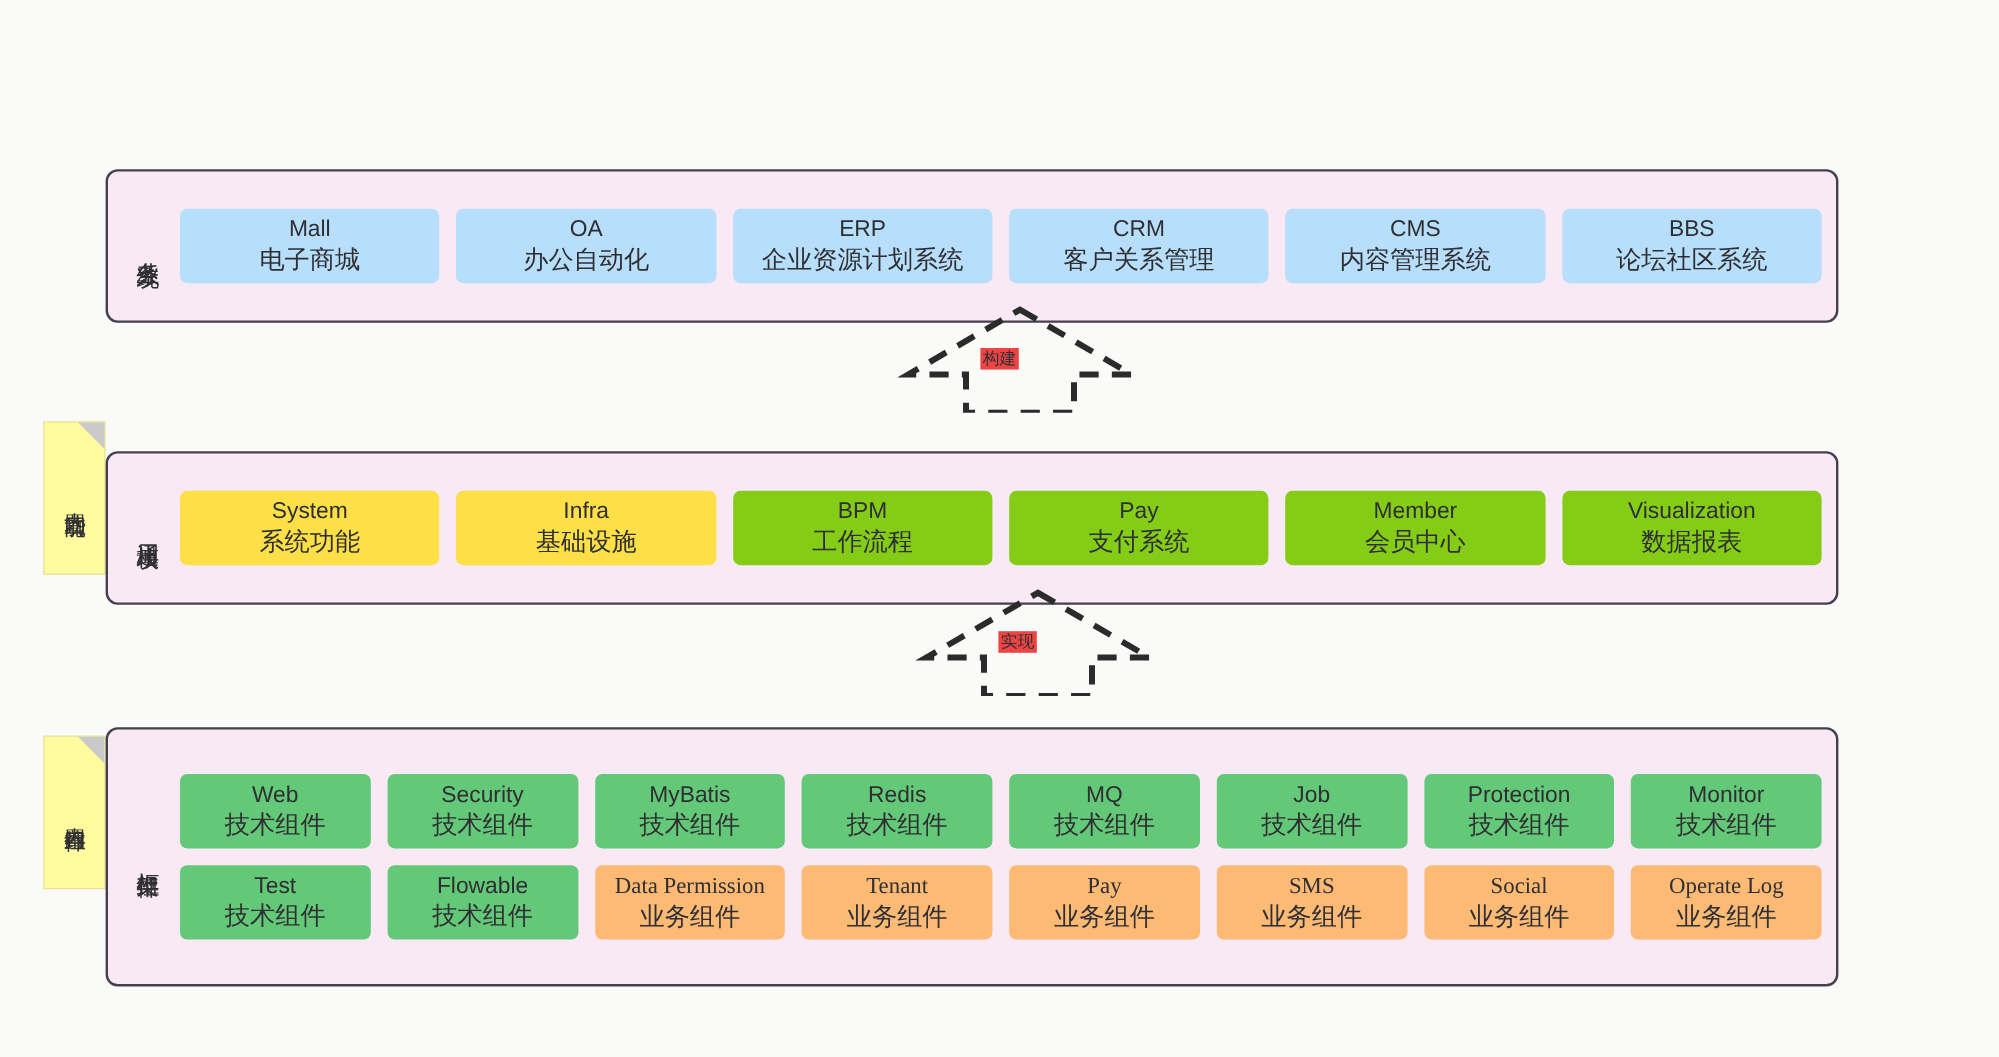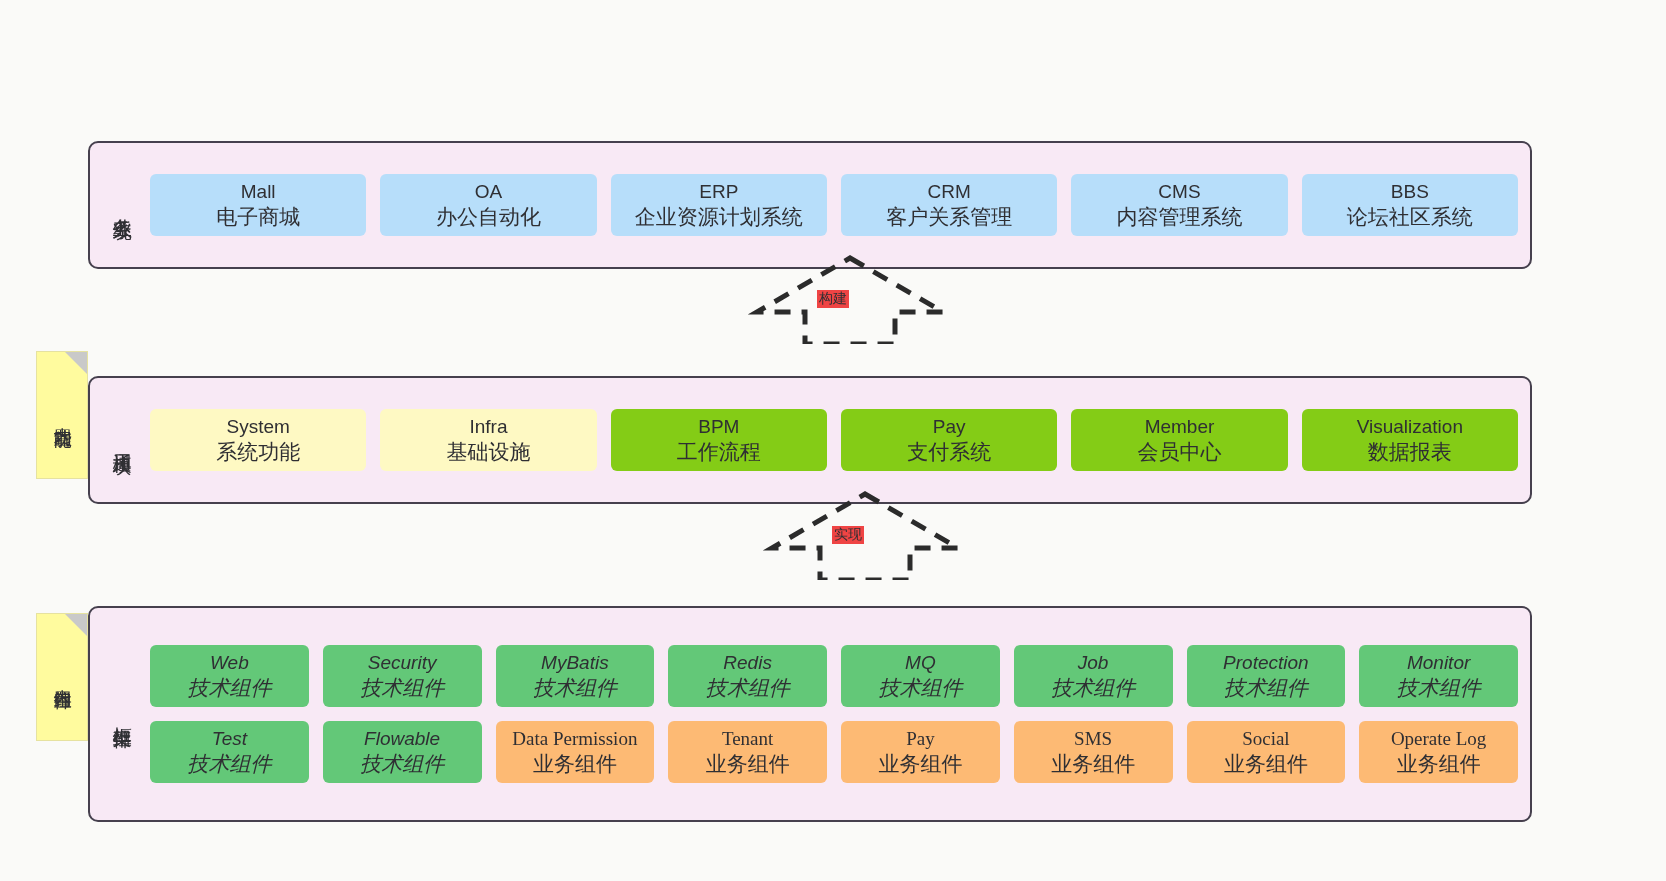--- a/index.html
+++ b/index.html
@@ -60,23 +60,23 @@
     text-align: center;
     color: #2F2F33;
     line-height: 1.25;
     padding: 6px 4px;
   }
   .card .en { font-size: 19px; }
   .card .cn { font-size: 21px; }
 
   
   .c-blue       { background: #B7DEFA; }
-  .c-red        { background: #fef9c3; justify-content: center; }
+  .c-red        { background: #fde047; justify-content: center; }
   .c-pink       { background: #84cc16; }
-  .c-green      { background: #63C878; font-style: italic; }
+  .c-green      { background: #63C878; }
   .c-lightgreen { background: #fdba74; font-family: Liberation Serif, serif; }
 
   
   #layer-business { left: 88px;  top: 113px; width: 1444px; height: 128px; }
   #layer-common   { left: 88px;  top: 348px; width: 1444px; height: 128px; }
   #layer-frame    { left: 88px;  top: 578px; width: 1444px; height: 216px; }
 
   
   .note {
     position: absolute;

